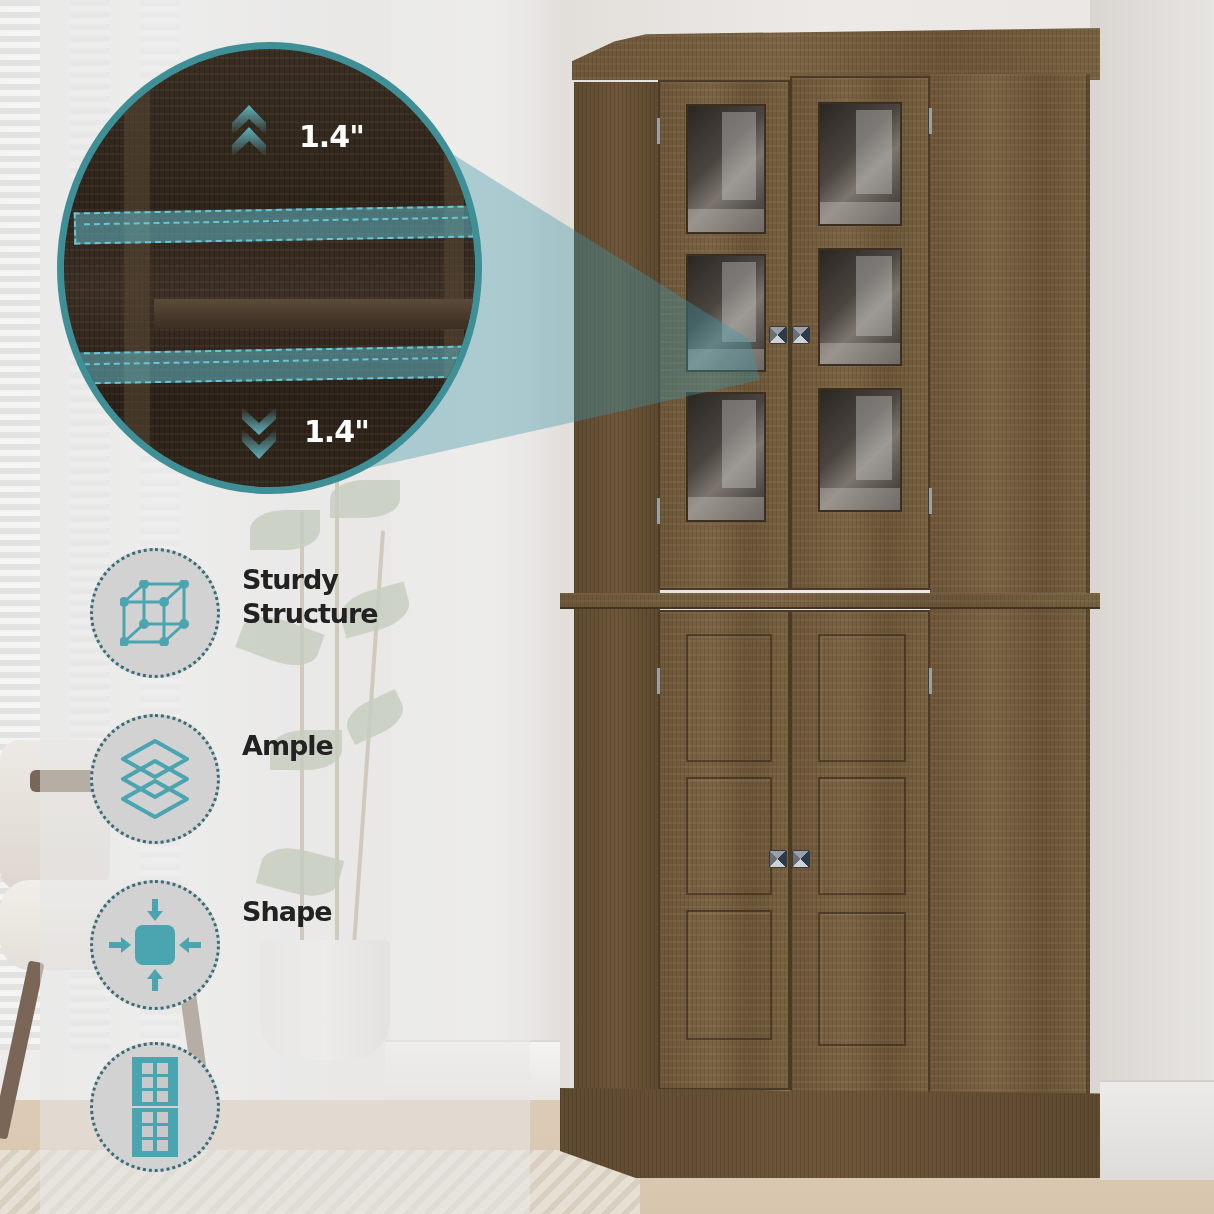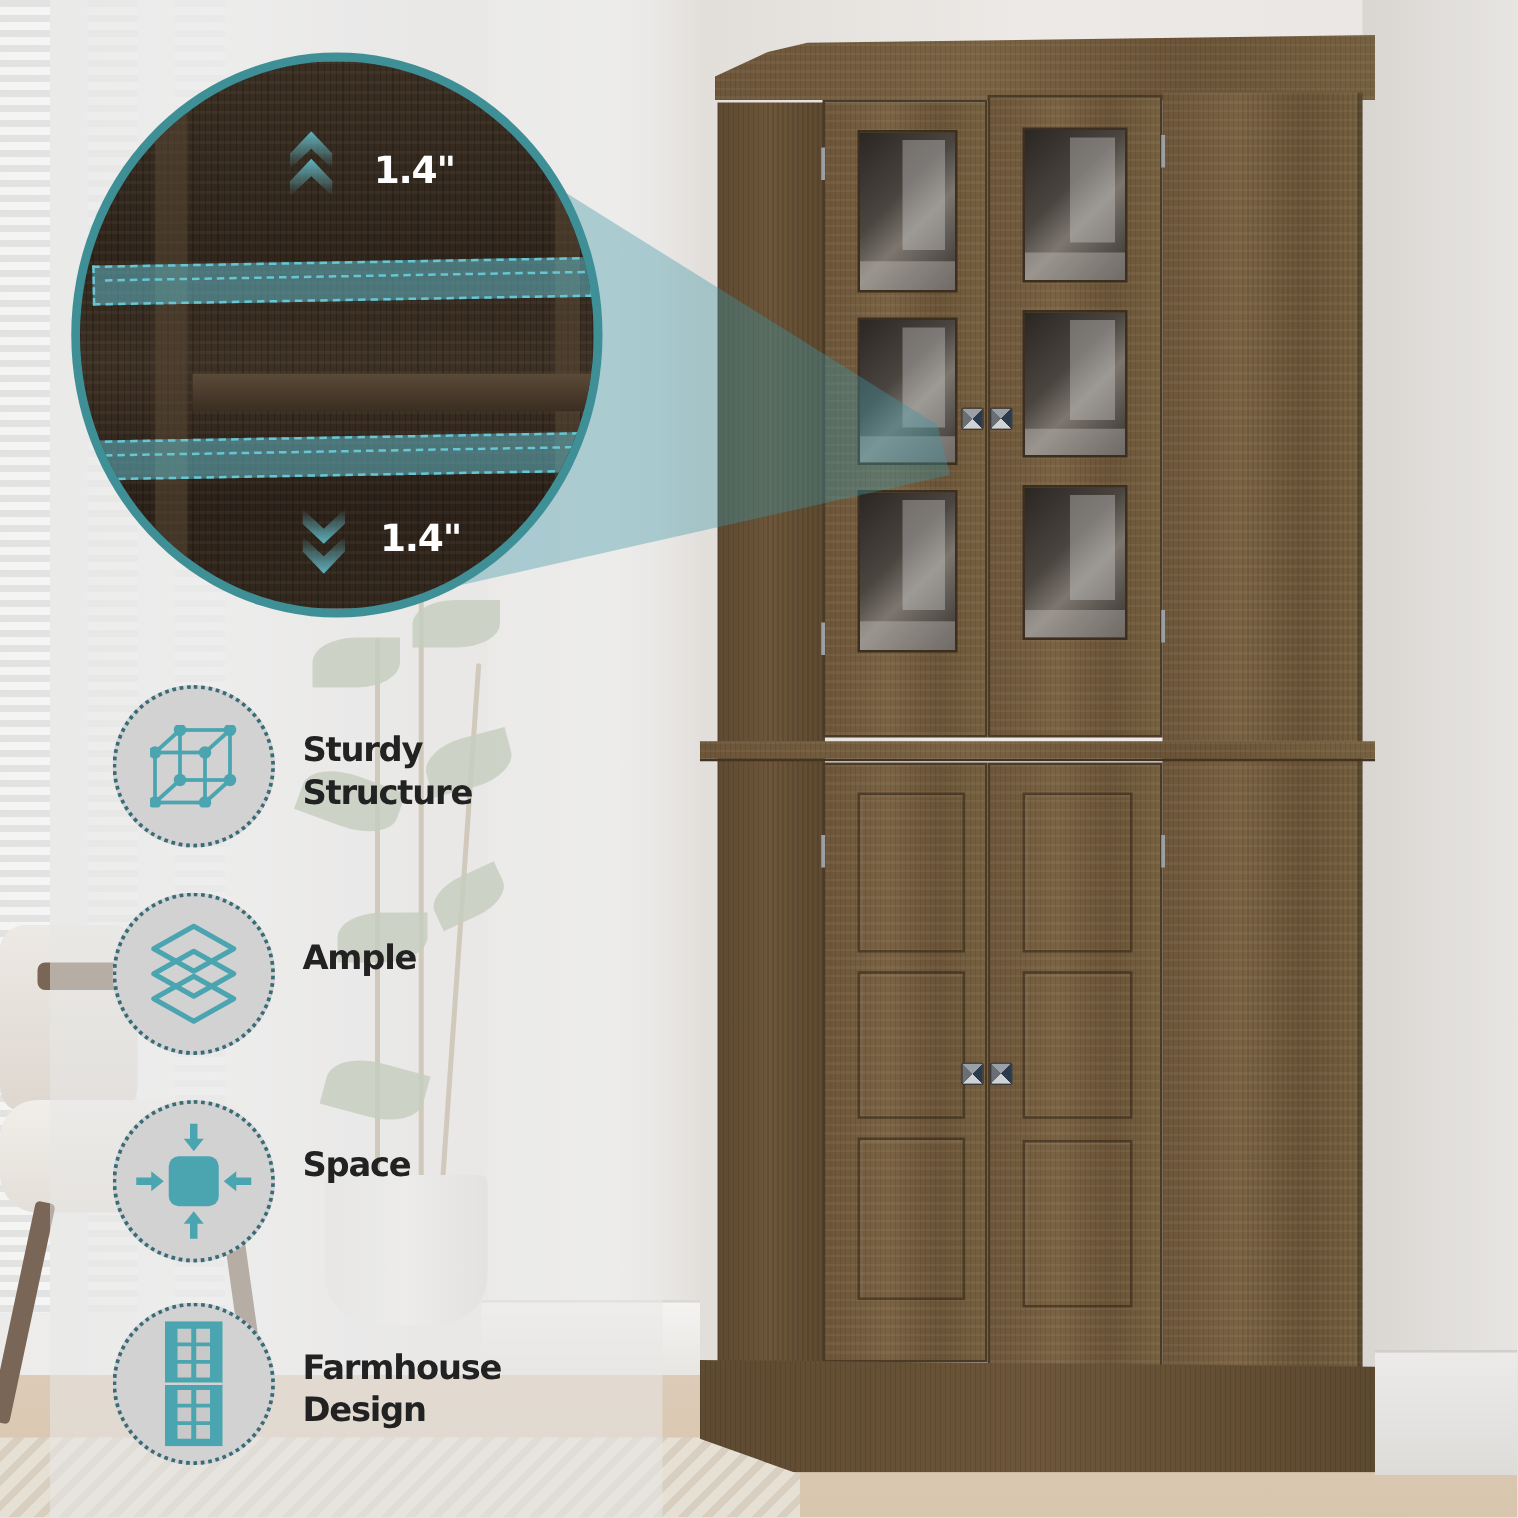--- a/index.html
+++ b/index.html
@@ -88,21 +88,21 @@
   .ghost-shelf { position: absolute; left: 10px; width: 400px; height: 32px;
     background: rgba(96,182,196,.55); border: 2px dashed #67c6d3; }
   .ghost-shelf::after { content: ""; position: absolute; left: 8px; right: 4px; top: 9px; border-top: 2px dashed #67c6d3; }
   .chev { position: absolute; width: 34px; height: 60px; }
   .dim-label { position: absolute; color: #ffffff; font-family: "DejaVu Sans", sans-serif; font-weight: bold; font-size: 30px; letter-spacing: -1px; }
 
   
   .feature { position: absolute; left: 90px; width: 440px; height: 140px; }
   .feat-icon { position: absolute; left: 0; top: 0; width: 130px; height: 130px; border-radius: 50%;
     background: #d2d2d2; border: 3px dotted #3a6c78; display: flex; align-items: center; justify-content: center; }
-  .feat-text { position: absolute; left: 152px; top: 36px; font-family: "DejaVu Sans", sans-serif; font-weight: bold;
+  .feat-text { position: absolute; left: 152px; top: 15px; font-family: "DejaVu Sans", sans-serif; font-weight: bold;
     font-size: 27px; line-height: 34px; color: #222222; letter-spacing: -1px; white-space: nowrap; }
   .feat-line1 { position: relative; display: block; }
   .feat-line2 { display: block; }
   .underline { position: absolute; left: 0; top: 24px; height: 6px; background: #4aa5b0; z-index: -1; }
   .feat-line1 span { position: relative; z-index: 1; }
 </style>
 </head>
 <body>
 
 <div class="scene">
@@ -273,21 +273,21 @@
         <rect x="45" y="80" width="6" height="14"></rect>
           <polygon points="40,82 56,82 48,72"></polygon>
         <rect x="2" y="45" width="14" height="6"></rect>
           <polygon points="14,40 14,56 24,48"></polygon>
         <rect x="80" y="45" width="14" height="6"></rect>
           <polygon points="82,40 82,56 72,48"></polygon>
       </g>
     </svg>
   </div>
   <div class="feat-text">
-    <span class="feat-line2">Space</span>
+    <span class="feat-line2">Shape</span>
   </div>
 </div>
 
 <div class="feature" style="top:1042px">
   <div class="feat-icon">
     <svg width="50" height="100" viewBox="0 0 50 100">
       <rect x="2" y="0" width="46" height="100" fill="#4aa5b0"></rect>
       <line x1="2" y1="50" x2="48" y2="50" stroke="#d2d2d2" stroke-width="2"></line>
       <g fill="#c9c9c9">
         <rect x="12" y="6" width="11" height="11"></rect>
@@ -298,17 +298,13 @@
           <rect x="27" y="34" width="11" height="11"></rect>
         <rect x="12" y="55" width="11" height="11"></rect>
           <rect x="27" y="55" width="11" height="11"></rect>
         <rect x="12" y="69" width="11" height="11"></rect>
           <rect x="27" y="69" width="11" height="11"></rect>
         <rect x="12" y="83" width="11" height="11"></rect>
           <rect x="27" y="83" width="11" height="11"></rect>
       </g>
     </svg>
   </div>
-  <div class="feat-text">
-    <span class="feat-line1"><i class="underline" style="width:108px"></i><span>Farmhouse</span></span>
-    <span class="feat-line2">Design</span>
-  </div>
 </div>
 
 </body></html>

